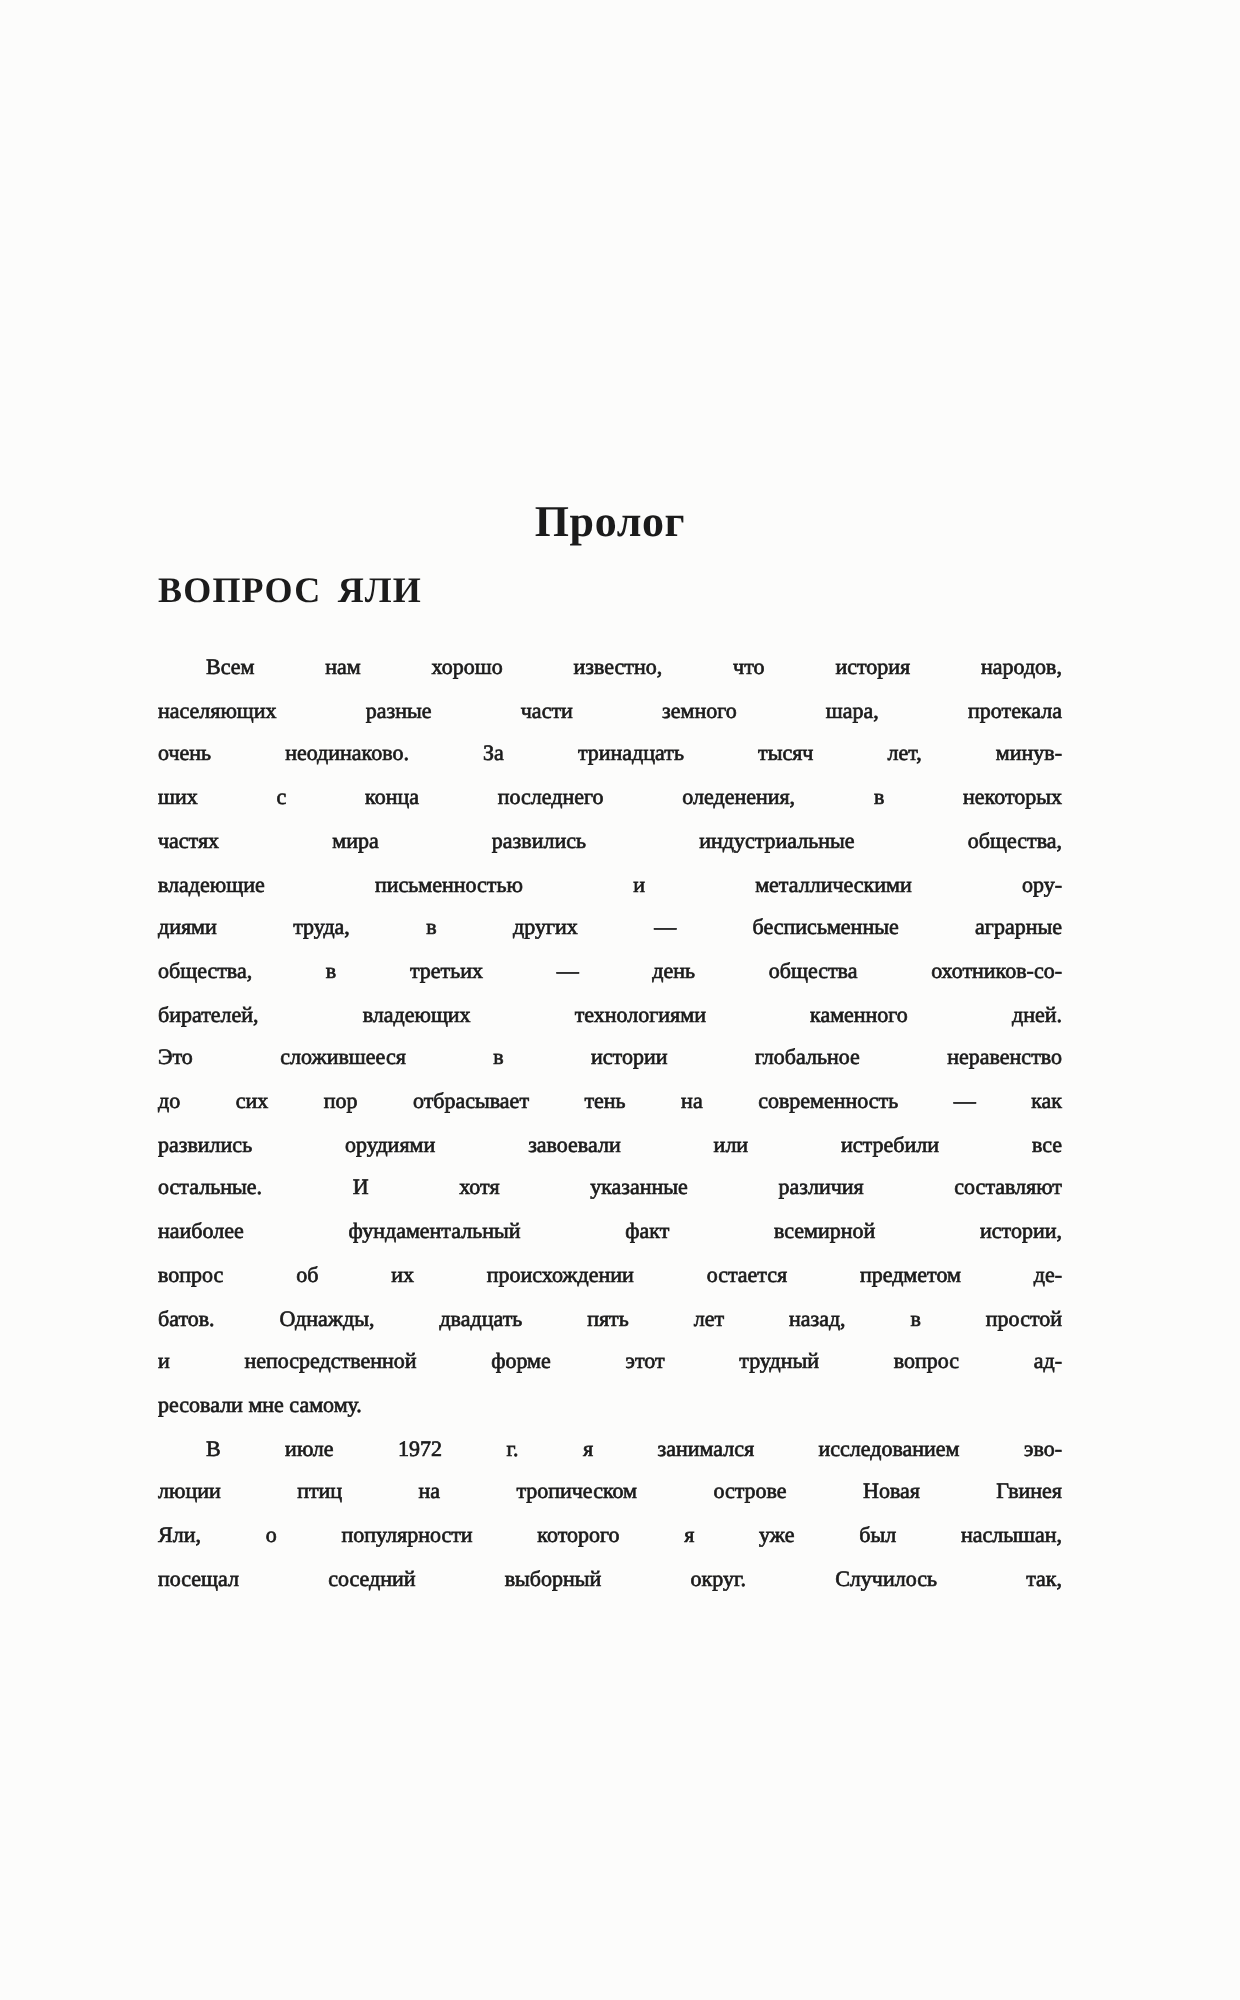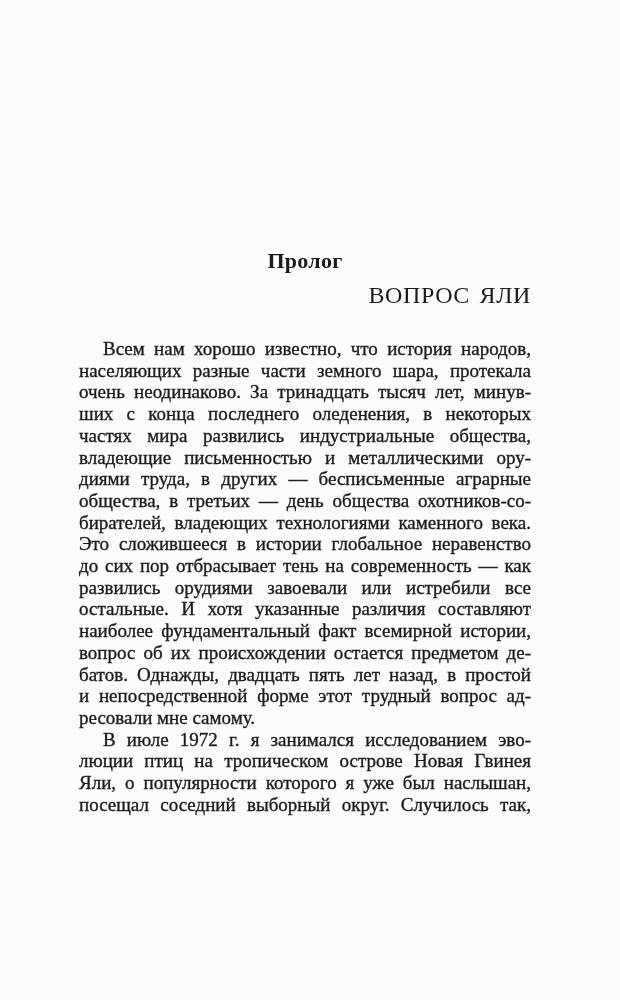--- a/index.html
+++ b/index.html
@@ -27,33 +27,33 @@
     line-height: 24px;
     font-weight: 700;
     letter-spacing: 0.3px;
   }
   .chapter-title {
     position: absolute;
     top: 283px;
     left: 79px;
     width: 452px;
     margin: 0;
-    text-align: right;
-    font-size: 24px;
+    text-align: left;
+    font-size: 18px;
     line-height: 25px;
-    font-weight: 400;
+    font-weight: 700;
     letter-spacing: 0.6px;
     word-spacing: 3px;
   }
   .body-text {
     position: absolute;
-    top: 338px;
+    top: 324px;
     left: 79px;
     width: 452px;
-    font-size: 19px;
+    font-size: 11px;
     line-height: 21.7px;
     -webkit-text-stroke: 0.35px #1b1b1b;
     text-justify: inter-word;
   }
   .text-line {
     text-align: justify;
     text-align-last: justify;
   }
   .text-line.first-line {
     text-indent: 24px;
@@ -77,21 +77,21 @@
 
     <div class="paragraph">
       <div class="text-line first-line">Всем нам хорошо известно, что история народов,</div>
       <div class="text-line">населяющих разные части земного шара, протекала</div>
       <div class="text-line">очень неодинаково. За тринадцать тысяч лет, минув-</div>
       <div class="text-line">ших с конца последнего оледенения, в некоторых</div>
       <div class="text-line">частях мира развились индустриальные общества,</div>
       <div class="text-line">владеющие письменностью и металлическими ору-</div>
       <div class="text-line">диями труда, в других — бесписьменные аграрные</div>
       <div class="text-line">общества, в третьих — день общества охотников-со-</div>
-      <div class="text-line">бирателей, владеющих технологиями каменного века.</div>
+      <div class="text-line">бирателей, владеющих технологиями каменного дней.</div>
       <div class="text-line">Это сложившееся в истории глобальное неравенство</div>
       <div class="text-line">до сих пор отбрасывает тень на современность — как</div>
       <div class="text-line">развились орудиями завоевали или истребили все</div>
       <div class="text-line">остальные. И хотя указанные различия составляют</div>
       <div class="text-line">наиболее фундаментальный факт всемирной истории,</div>
       <div class="text-line">вопрос об их происхождении остается предметом де-</div>
       <div class="text-line">батов. Однажды, двадцать пять лет назад, в простой</div>
       <div class="text-line">и непосредственной форме этот трудный вопрос ад-</div>
       <div class="text-line para-end">ресовали мне самому.</div>
     </div>

